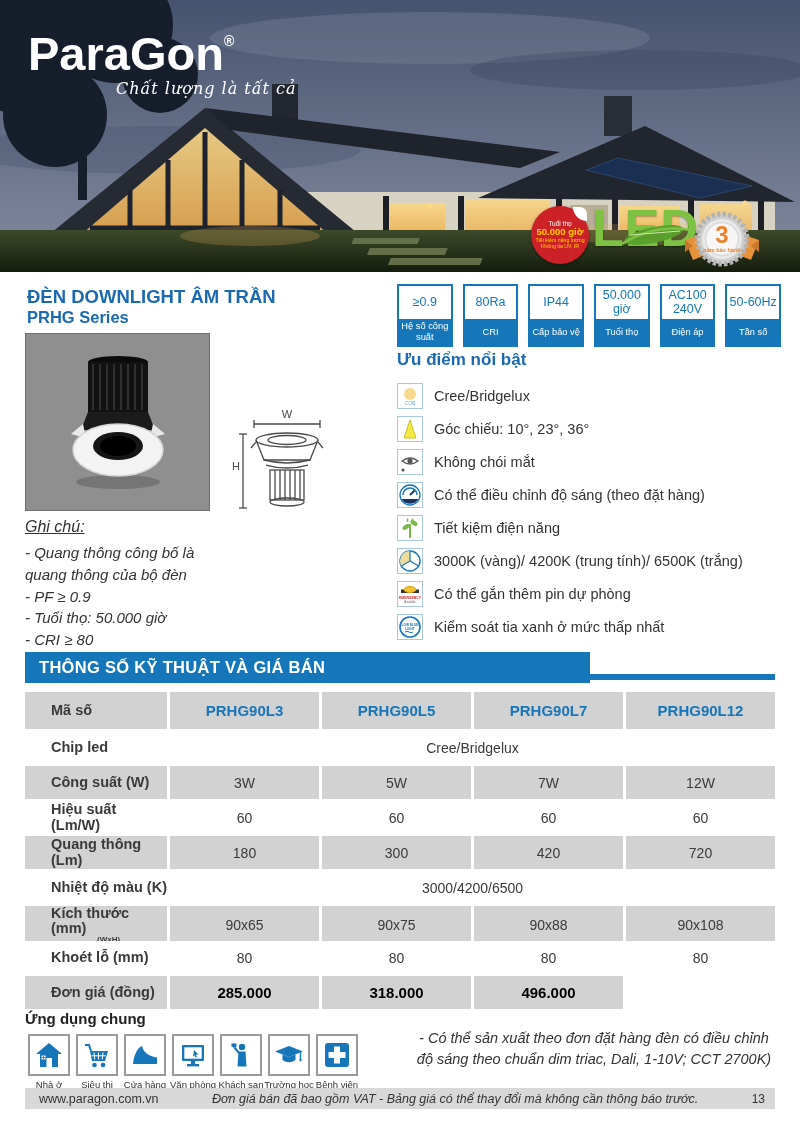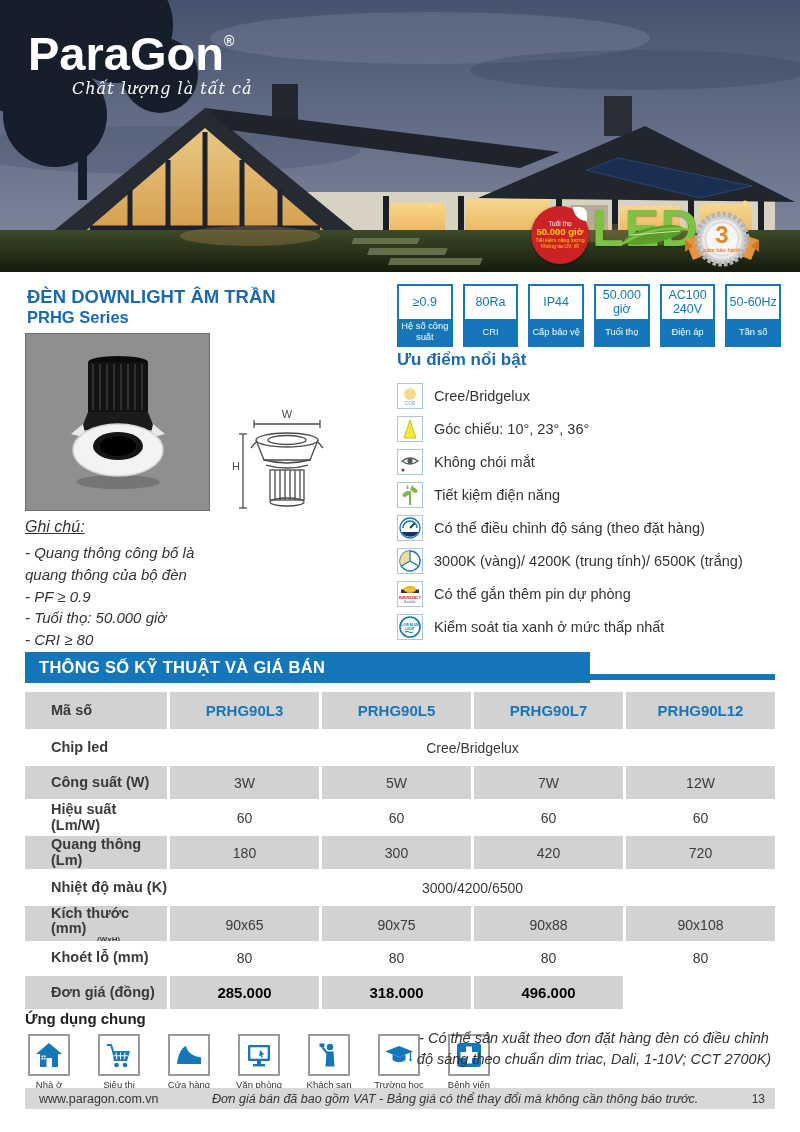--- a/index.html
+++ b/index.html
@@ -6,21 +6,21 @@
   .page{position:relative;width:800px;height:1132px;background:#fff;margin:0 auto;
         font-family:"Liberation Sans",sans-serif;overflow:hidden;}
 
   
   .hero{position:absolute;left:0;top:0;width:800px;height:272px;overflow:hidden;}
   .hero svg{display:block;}
   .logo{position:absolute;left:28px;top:30px;color:#fff;}
   .logo-text{font-size:47px;font-weight:bold;letter-spacing:0px;line-height:1;
              font-family:"Liberation Sans",sans-serif;transform:scaleY(.92);}
   .logo-reg{font-size:14px;vertical-align:24px;font-weight:bold;}
-  .tagline{margin-top:2px;margin-left:44px;font-family:"DejaVu Serif",serif;
+  .tagline{margin-top:2px;margin-left:88px;font-family:"DejaVu Serif",serif;
            font-style:italic;font-size:16px;letter-spacing:1px;color:#fff;}
   .seal{position:absolute;left:531px;top:206px;width:58px;height:58px;border-radius:50%;
         background:#cc2127;color:#ffd200;display:flex;flex-direction:column;align-items:center;
         justify-content:center;text-align:center;line-height:1.15;box-shadow:0 1px 3px rgba(0,0,0,.4);}
   .seal::after{content:"";position:absolute;right:2px;top:1px;width:14px;height:14px;
         background:#fff;border-radius:0 50% 0 100%;}
   .seal .s1{font-size:6.5px;color:#fff;}
   .seal .s2{font-size:9.5px;font-weight:bold;}
   .seal .s3,.seal .s4{font-size:5.2px;}
   .led-badge{position:absolute;left:592px;top:200px;width:110px;height:60px;}
@@ -75,21 +75,21 @@
   .tlabel .sub{font-size:8px;font-weight:bold;color:#3a3a3a;padding-left:46px;}
   .tcell{display:flex;align-items:center;justify-content:center;font-size:14px;color:#3a3a3a;}
   .grey>div{background:#d2d2d2;}
   .white>div{background:#fff;}
   .code{color:#1576ba;font-weight:bold;font-size:15px;}
   .price{color:#000000;font-weight:bold;font-size:15px;}
 
   
   .apps{position:absolute;left:25px;top:1010px;}
   .apps-head{font-size:15px;font-weight:bold;color:#222;margin-bottom:7px;}
-  .apps-row{display:flex;gap:22px;}
+  .apps-row{display:flex;gap:0;}
   .app{display:flex;flex-direction:column;align-items:center;width:48px;}
   .app-box{width:42px;height:42px;background:#fff;border:2px solid #9a9a9a;box-sizing:border-box;
            display:flex;align-items:center;justify-content:center;}
   .app-lab{font-size:9.5px;color:#333;margin-top:3px;white-space:nowrap;}
 
   
   .order-note{position:absolute;left:398px;top:1028px;width:392px;font-style:italic;font-size:14.5px;
               color:#333;line-height:1.45;text-align:center;white-space:pre-line;}
   .footer{position:absolute;left:25px;top:1088px;width:750px;height:21px;background:#d8d8d8;
           display:flex;align-items:center;}
@@ -323,40 +323,40 @@
             <circle cx="12" cy="11" r="2.6" fill="#555"></circle>
             <circle cx="5" cy="20" r="1.6" fill="#555"></circle>
           </svg>
       </span>
       <span class="feat-txt">Không chói mắt</span>
     </div>
 
     <div class="feat-item">
       <span class="feat-ico">
         <svg width="24" height="24" viewBox="0 0 24 24">
+            <circle cx="12" cy="12" r="10" fill="#fff" stroke="#1576ba" stroke-width="1.3"></circle>
+            <path d="M5,12 A7,7 0 0 1 19,12" fill="none" stroke="#1576ba" stroke-width="1.6"></path>
+            <line x1="12" y1="12" x2="16.5" y2="7.5" stroke="#16335e" stroke-width="1.8"></line>
+            <path d="M3.5,16 A10,10 0 0 0 20.5,16 Z" fill="#16335e"></path>
+          </svg>
+      </span>
+      <span class="feat-txt">Có thể điều chỉnh độ sáng (theo đặt hàng)</span>
+    </div>
+
+    <div class="feat-item">
+      <span class="feat-ico">
+        <svg width="24" height="24" viewBox="0 0 24 24">
             <line x1="12" y1="22" x2="12" y2="8" stroke="#7ab648" stroke-width="2"></line>
             <ellipse cx="8" cy="11" rx="4" ry="2.2" fill="#7ab648" transform="rotate(-35 8 11)"></ellipse>
             <ellipse cx="16" cy="7" rx="4" ry="2.2" fill="#7ab648" transform="rotate(35 16 7)"></ellipse>
             <line x1="9.5" y1="2.5" x2="9.5" y2="6" stroke="#7ab648" stroke-width="1.5"></line>
             <line x1="14.5" y1="2.5" x2="14.5" y2="6" stroke="#7ab648" stroke-width="1.5"></line>
           </svg>
       </span>
       <span class="feat-txt">Tiết kiệm điện năng</span>
-    </div>
-
-    <div class="feat-item">
-      <span class="feat-ico">
-        <svg width="24" height="24" viewBox="0 0 24 24">
-            <circle cx="12" cy="12" r="10" fill="#fff" stroke="#1576ba" stroke-width="1.3"></circle>
-            <path d="M5,12 A7,7 0 0 1 19,12" fill="none" stroke="#1576ba" stroke-width="1.6"></path>
-            <line x1="12" y1="12" x2="16.5" y2="7.5" stroke="#16335e" stroke-width="1.8"></line>
-            <path d="M3.5,16 A10,10 0 0 0 20.5,16 Z" fill="#16335e"></path>
-          </svg>
-      </span>
-      <span class="feat-txt">Có thể điều chỉnh độ sáng (theo đặt hàng)</span>
     </div>
 
     <div class="feat-item">
       <span class="feat-ico">
         <svg width="24" height="24" viewBox="0 0 24 24">
             <circle cx="12" cy="12" r="10" fill="#fff" stroke="#1576ba" stroke-width="1.4"></circle>
             <path d="M12,12 L12,2 A10,10 0 0 0 3.4,17 Z" fill="#f2dc9a"></path>
             <line x1="12" y1="12" x2="12" y2="2" stroke="#1576ba" stroke-width="1.2"></line>
             <line x1="12" y1="12" x2="3.4" y2="17" stroke="#1576ba" stroke-width="1.2"></line>
             <line x1="12" y1="12" x2="20.6" y2="17" stroke="#1576ba" stroke-width="1.2"></line>

